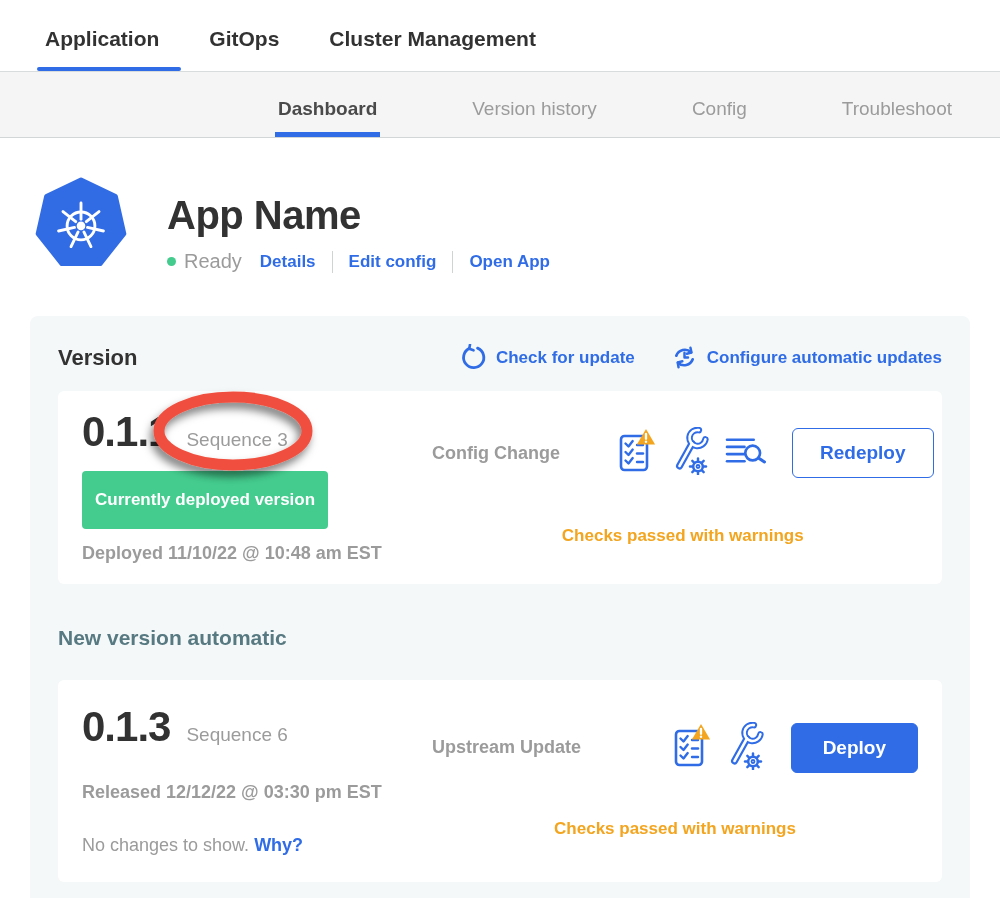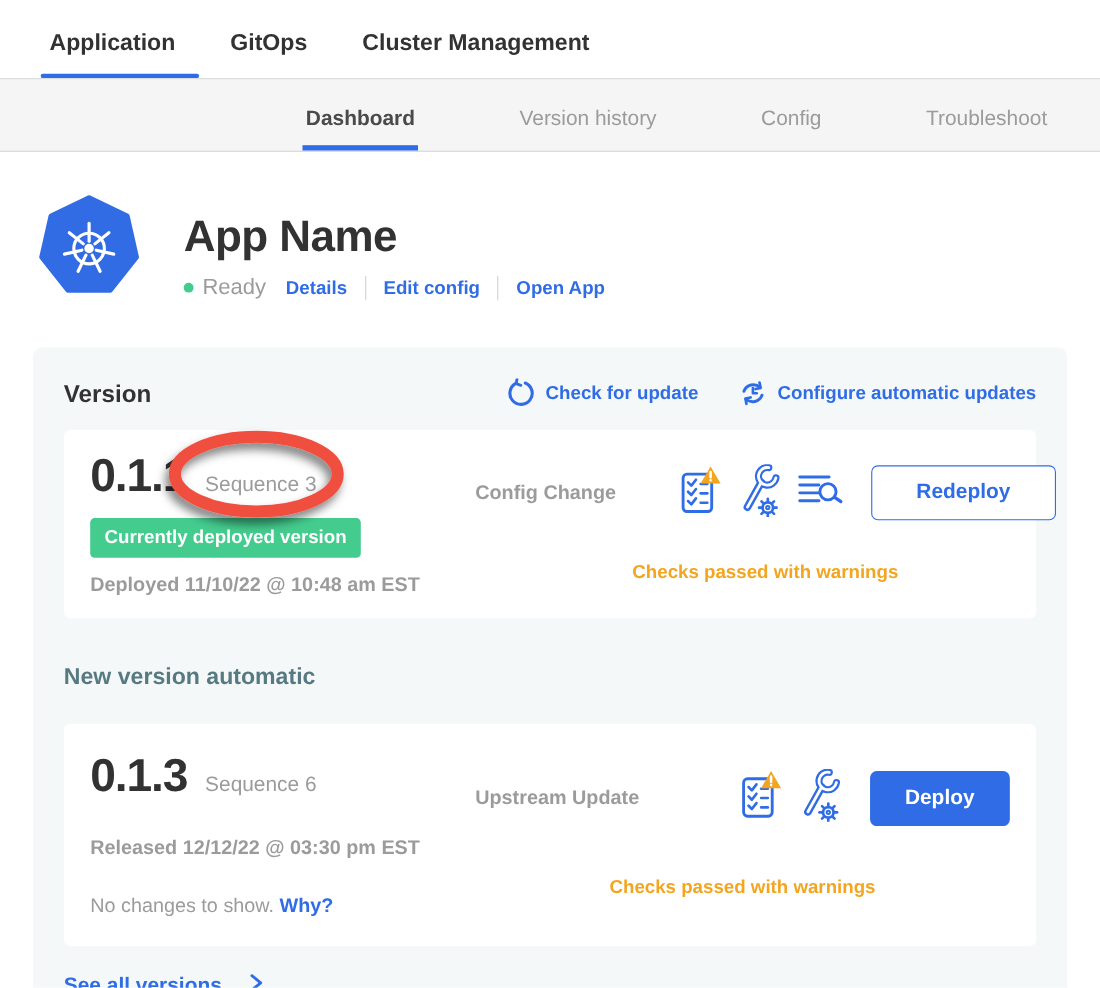--- a/index.html
+++ b/index.html
@@ -44,28 +44,28 @@
   .action svg{display:block;}
 
   .card{background:#fff;border-radius:6px;margin-top:20px;padding:18px 24px 20px;position:relative;
     display:grid;grid-template-columns:350px 185px 1fr auto;align-items:center;column-gap:0;}
   .card-left{grid-column:1;grid-row:1/3;}
   .vline{display:flex;align-items:baseline;position:relative;}
   .vnum{font-size:42px;font-weight:800;letter-spacing:-1px;line-height:1.1;}
   .seq{font-size:19px;color:var(--text_gray);margin-left:16px;}
   .annotation{position:absolute;left:66px;top:-18px;pointer-events:none;z-index:3;overflow:visible;}
   .badge{display:inline-block;margin-top:16px;background:var(--green,#44cc8e);color:#fff;font-size:17px;font-weight:700;
-    padding:8px 13px;border-radius:4px;}
+    padding:19px 13px;border-radius:4px;}
   .meta{margin-top:14px;font-size:18px;font-weight:700;color:var(--text_gray);}
   .meta.changes{font-weight:500;}
   .why{color:var(--accent_blue);font-weight:700;cursor:pointer;text-decoration:none;}
   .source{grid-column:2;grid-row:1;font-size:18px;font-weight:700;color:var(--text_gray);}
   .icons{grid-column:3;grid-row:1;display:flex;align-items:center;gap:15px;justify-self:end;margin-right:26px;color:var(--accent_blue);}
   .cicon{display:block;cursor:pointer;}
-  .btn{grid-column:4;grid-row:1;font-family:inherit;font-size:19px;font-weight:700;border-radius:6px;padding:13px 40px;cursor:pointer;}
+  .btn{grid-column:4;grid-row:1;font-family:inherit;font-size:19px;font-weight:700;border-radius:6px;padding:13px 27px;cursor:pointer;}
   .btn.outline{background:#fff;border:1.5px solid var(--accent_blue);color:var(--accent_blue);}
   .btn.solid{background:var(--accent_blue);border:1.5px solid var(--accent_blue);color:#fff;padding:13px 31px;}
   .checks{grid-column:2/5;grid-row:2;text-align:center;margin-top:10px;font-size:17px;font-weight:700;color:var(--amber,#f3a51f);}
 
   .newv{margin-top:42px;font-size:21px;font-weight:700;color:var(--teal,#577981);}
   .card.second{margin-top:30px;padding-top:24px;padding-bottom:26px;}
   .card.second .meta{margin-top:32px;}
   .see-all{display:inline-flex;align-items:center;gap:24px;margin-top:24px;color:var(--accent_blue);
     font-size:19px;font-weight:700;cursor:pointer;text-decoration:none;justify-content:center;}
 </style>

